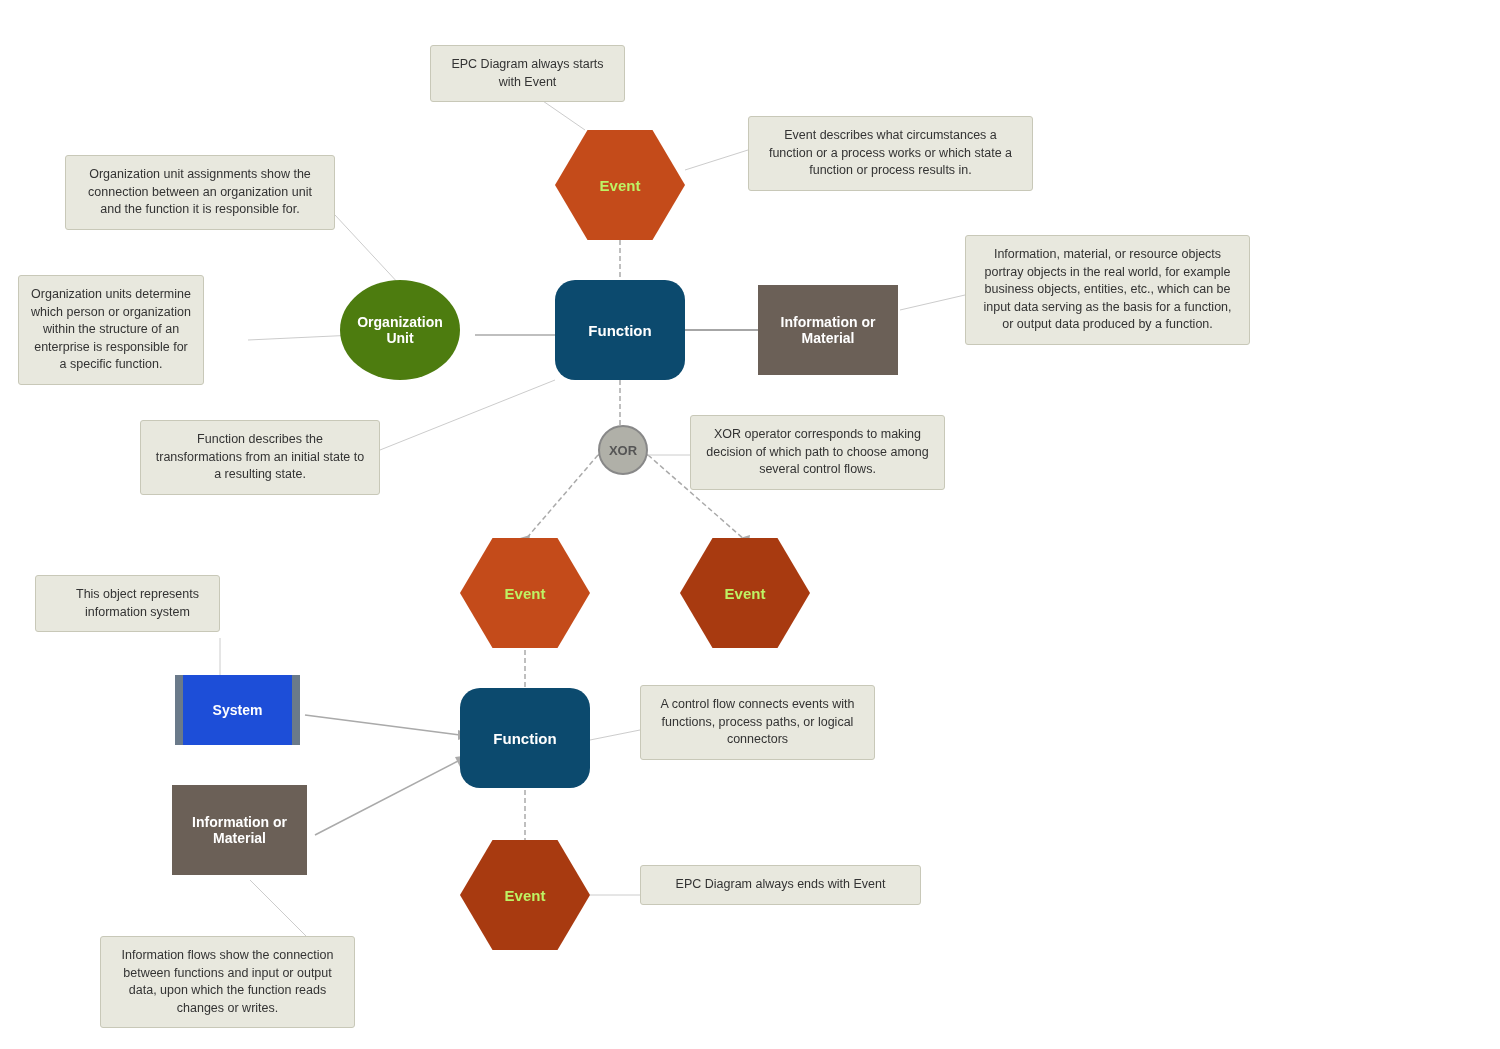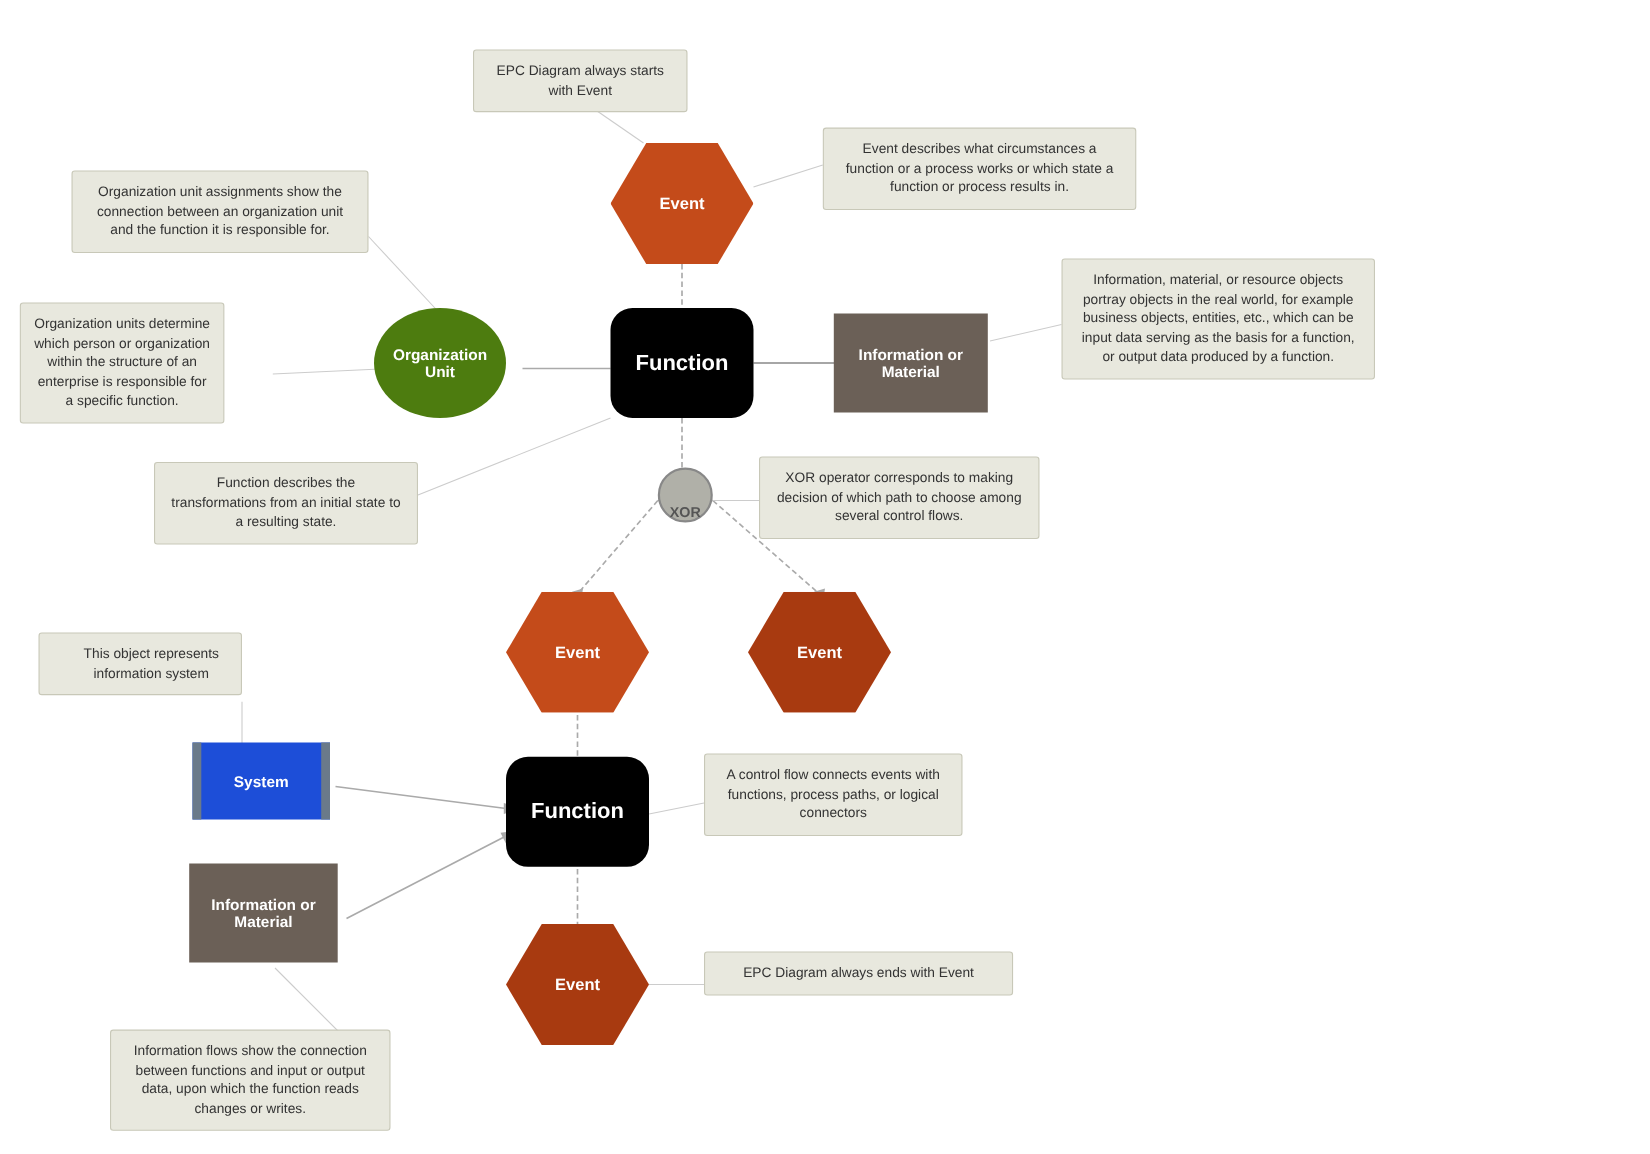--- a/index.html
+++ b/index.html
@@ -40,37 +40,37 @@
       color: #333;
       font-size: 12.5px;
       text-align: center;
     }
 
     
     
     .event-shape {
       position: absolute;
       background: #c44b1a;
-      color: #ffffff;
+      color: #bef264;
       font-weight: bold;
       font-size: 15px;
       display: flex;
       align-items: center;
       justify-content: center;
       clip-path: polygon(25% 0%, 75% 0%, 100% 50%, 75% 100%, 25% 100%, 0% 50%);
       text-align: right;
     }
 
     
     .function-shape {
       position: absolute;
-      background: #000000;
-      color: white;
-      font-weight: bold;
-      font-size: 20px;
+      background: #0c4a6e;
+      color: white;
+      font-weight: bold;
+      font-size: 15px;
       display: flex;
       align-items: center;
       justify-content: center;
       border-radius: 20px;
       text-align: center;
     }
 
     
     .org-shape {
       position: absolute;
@@ -114,21 +114,21 @@
     }
 
     
     .xor-shape {
       position: absolute;
       background: #aaa;
       color: #555;
       font-weight: bold;
       font-size: 13px;
       display: flex;
-      align-items: flex-end;
+      align-items: center;
       justify-content: center;
       border-radius: 50%;
       text-align: center;
       border: 2px solid #888;
     }
 
     
   </style>
 </head>
 <body>

